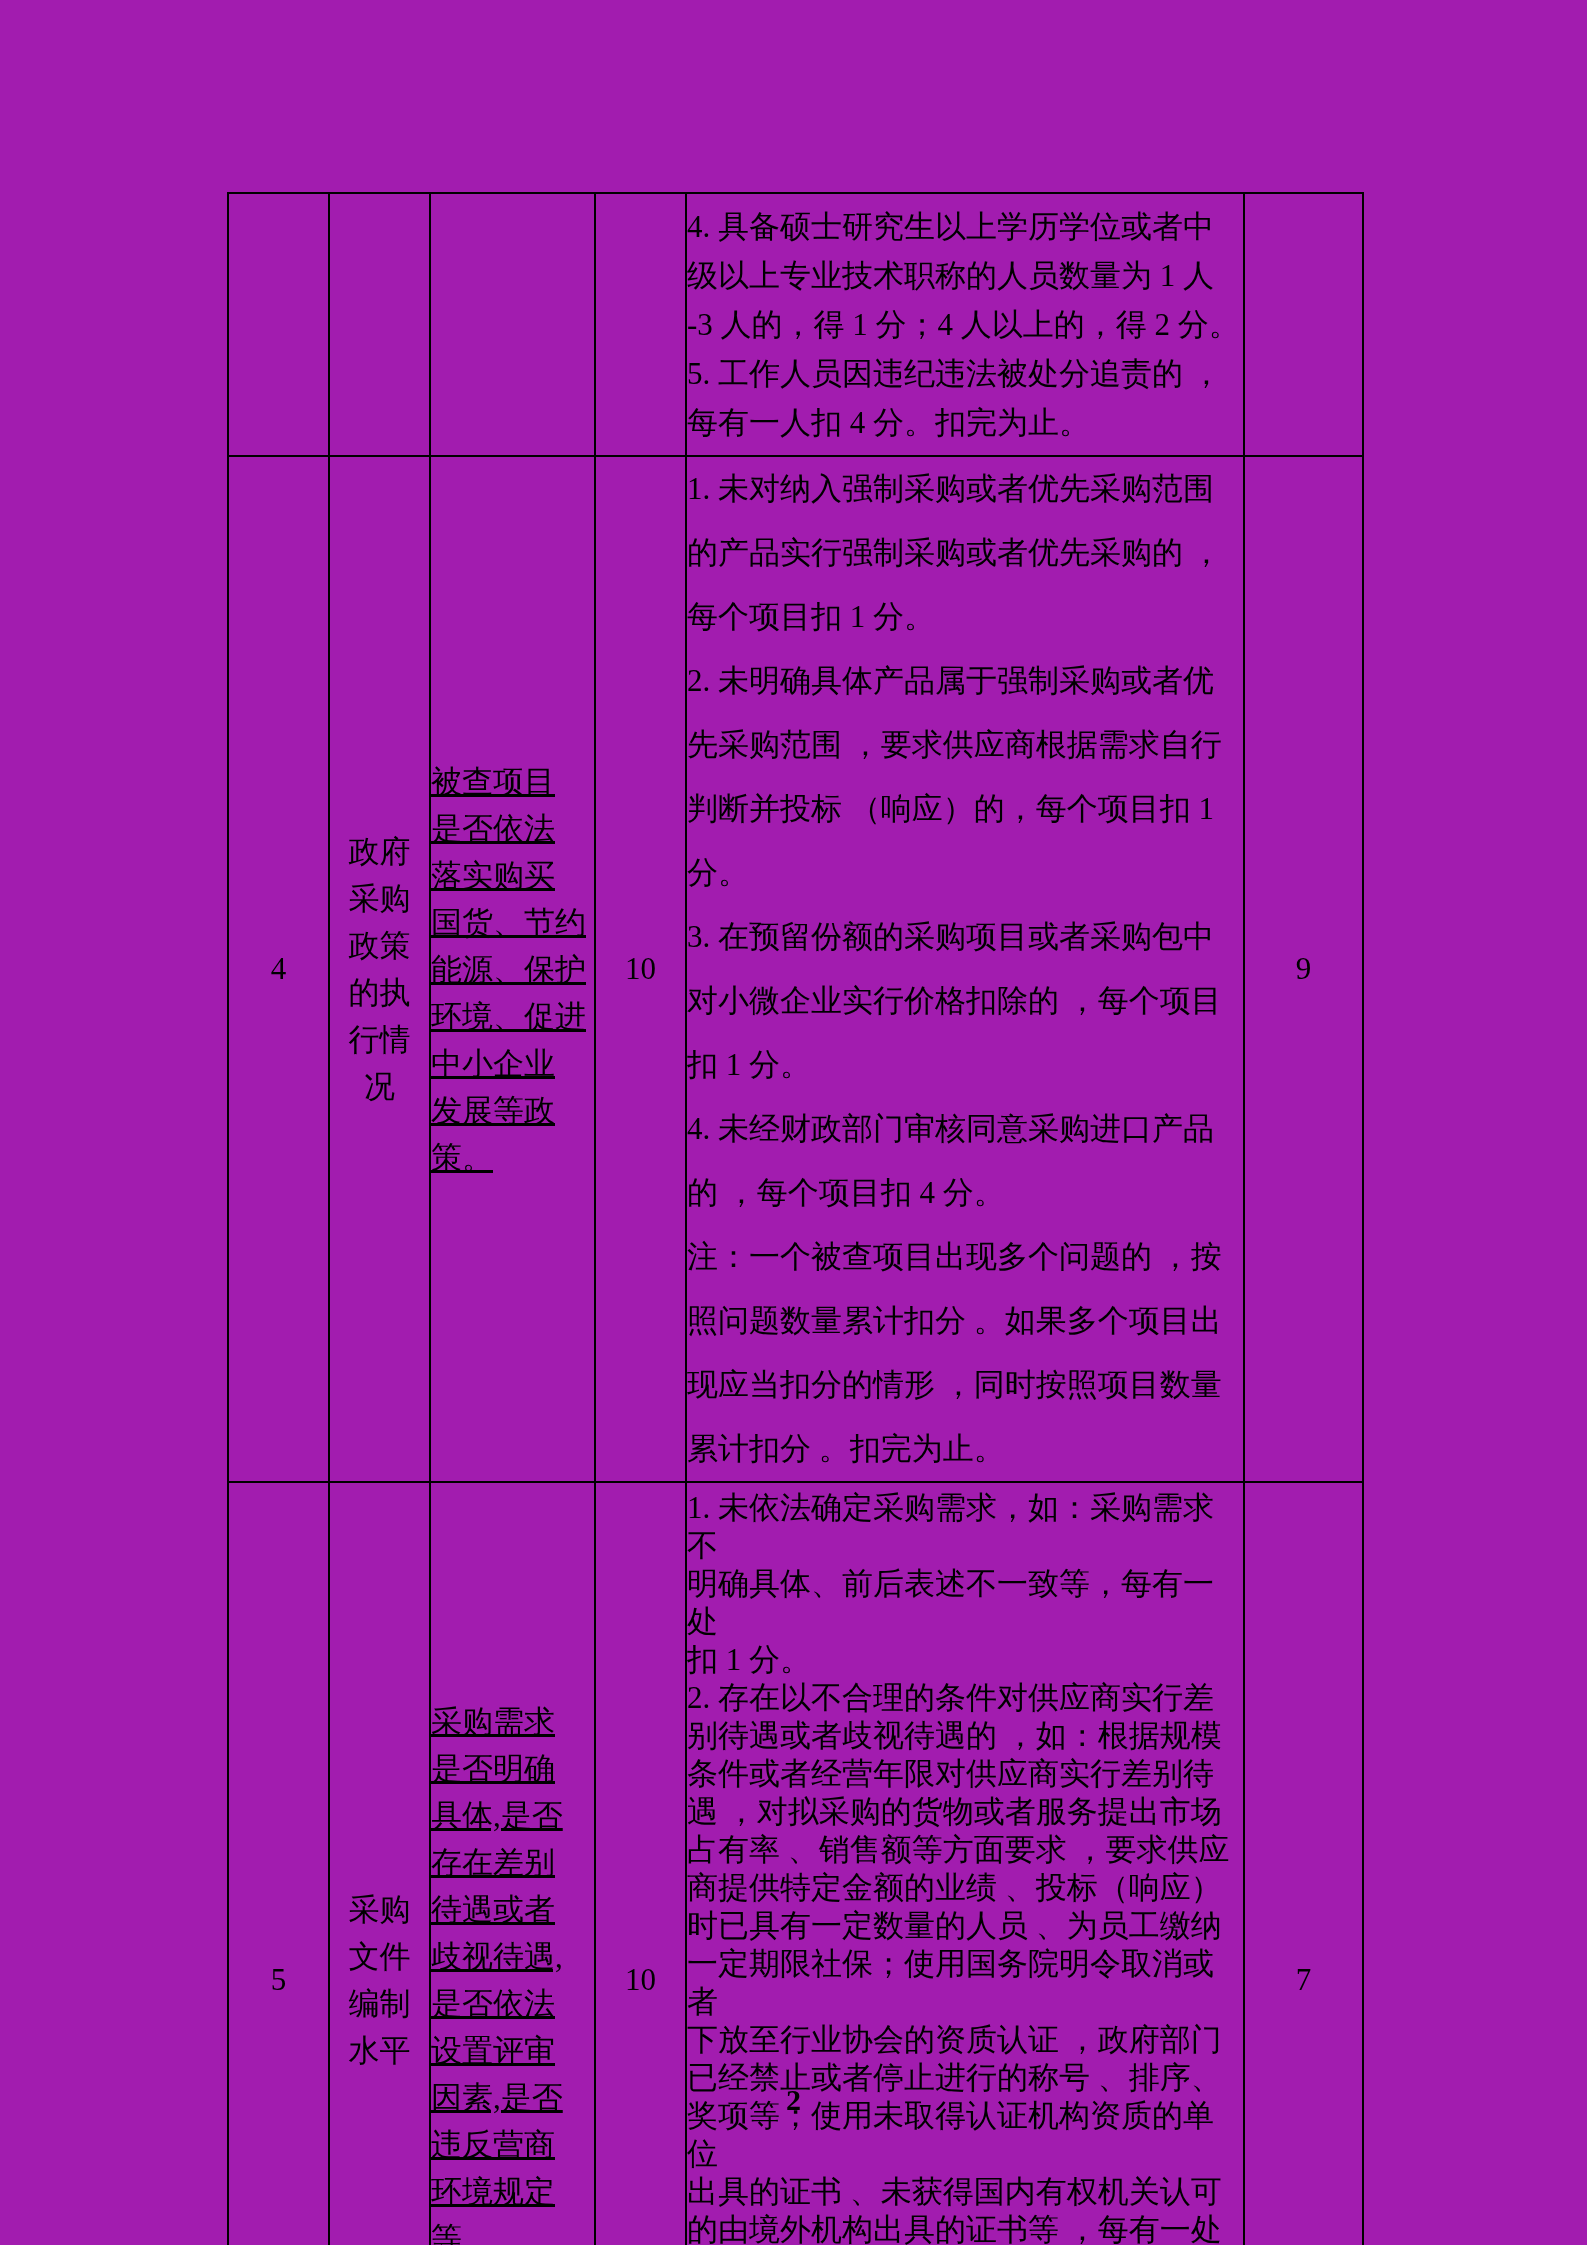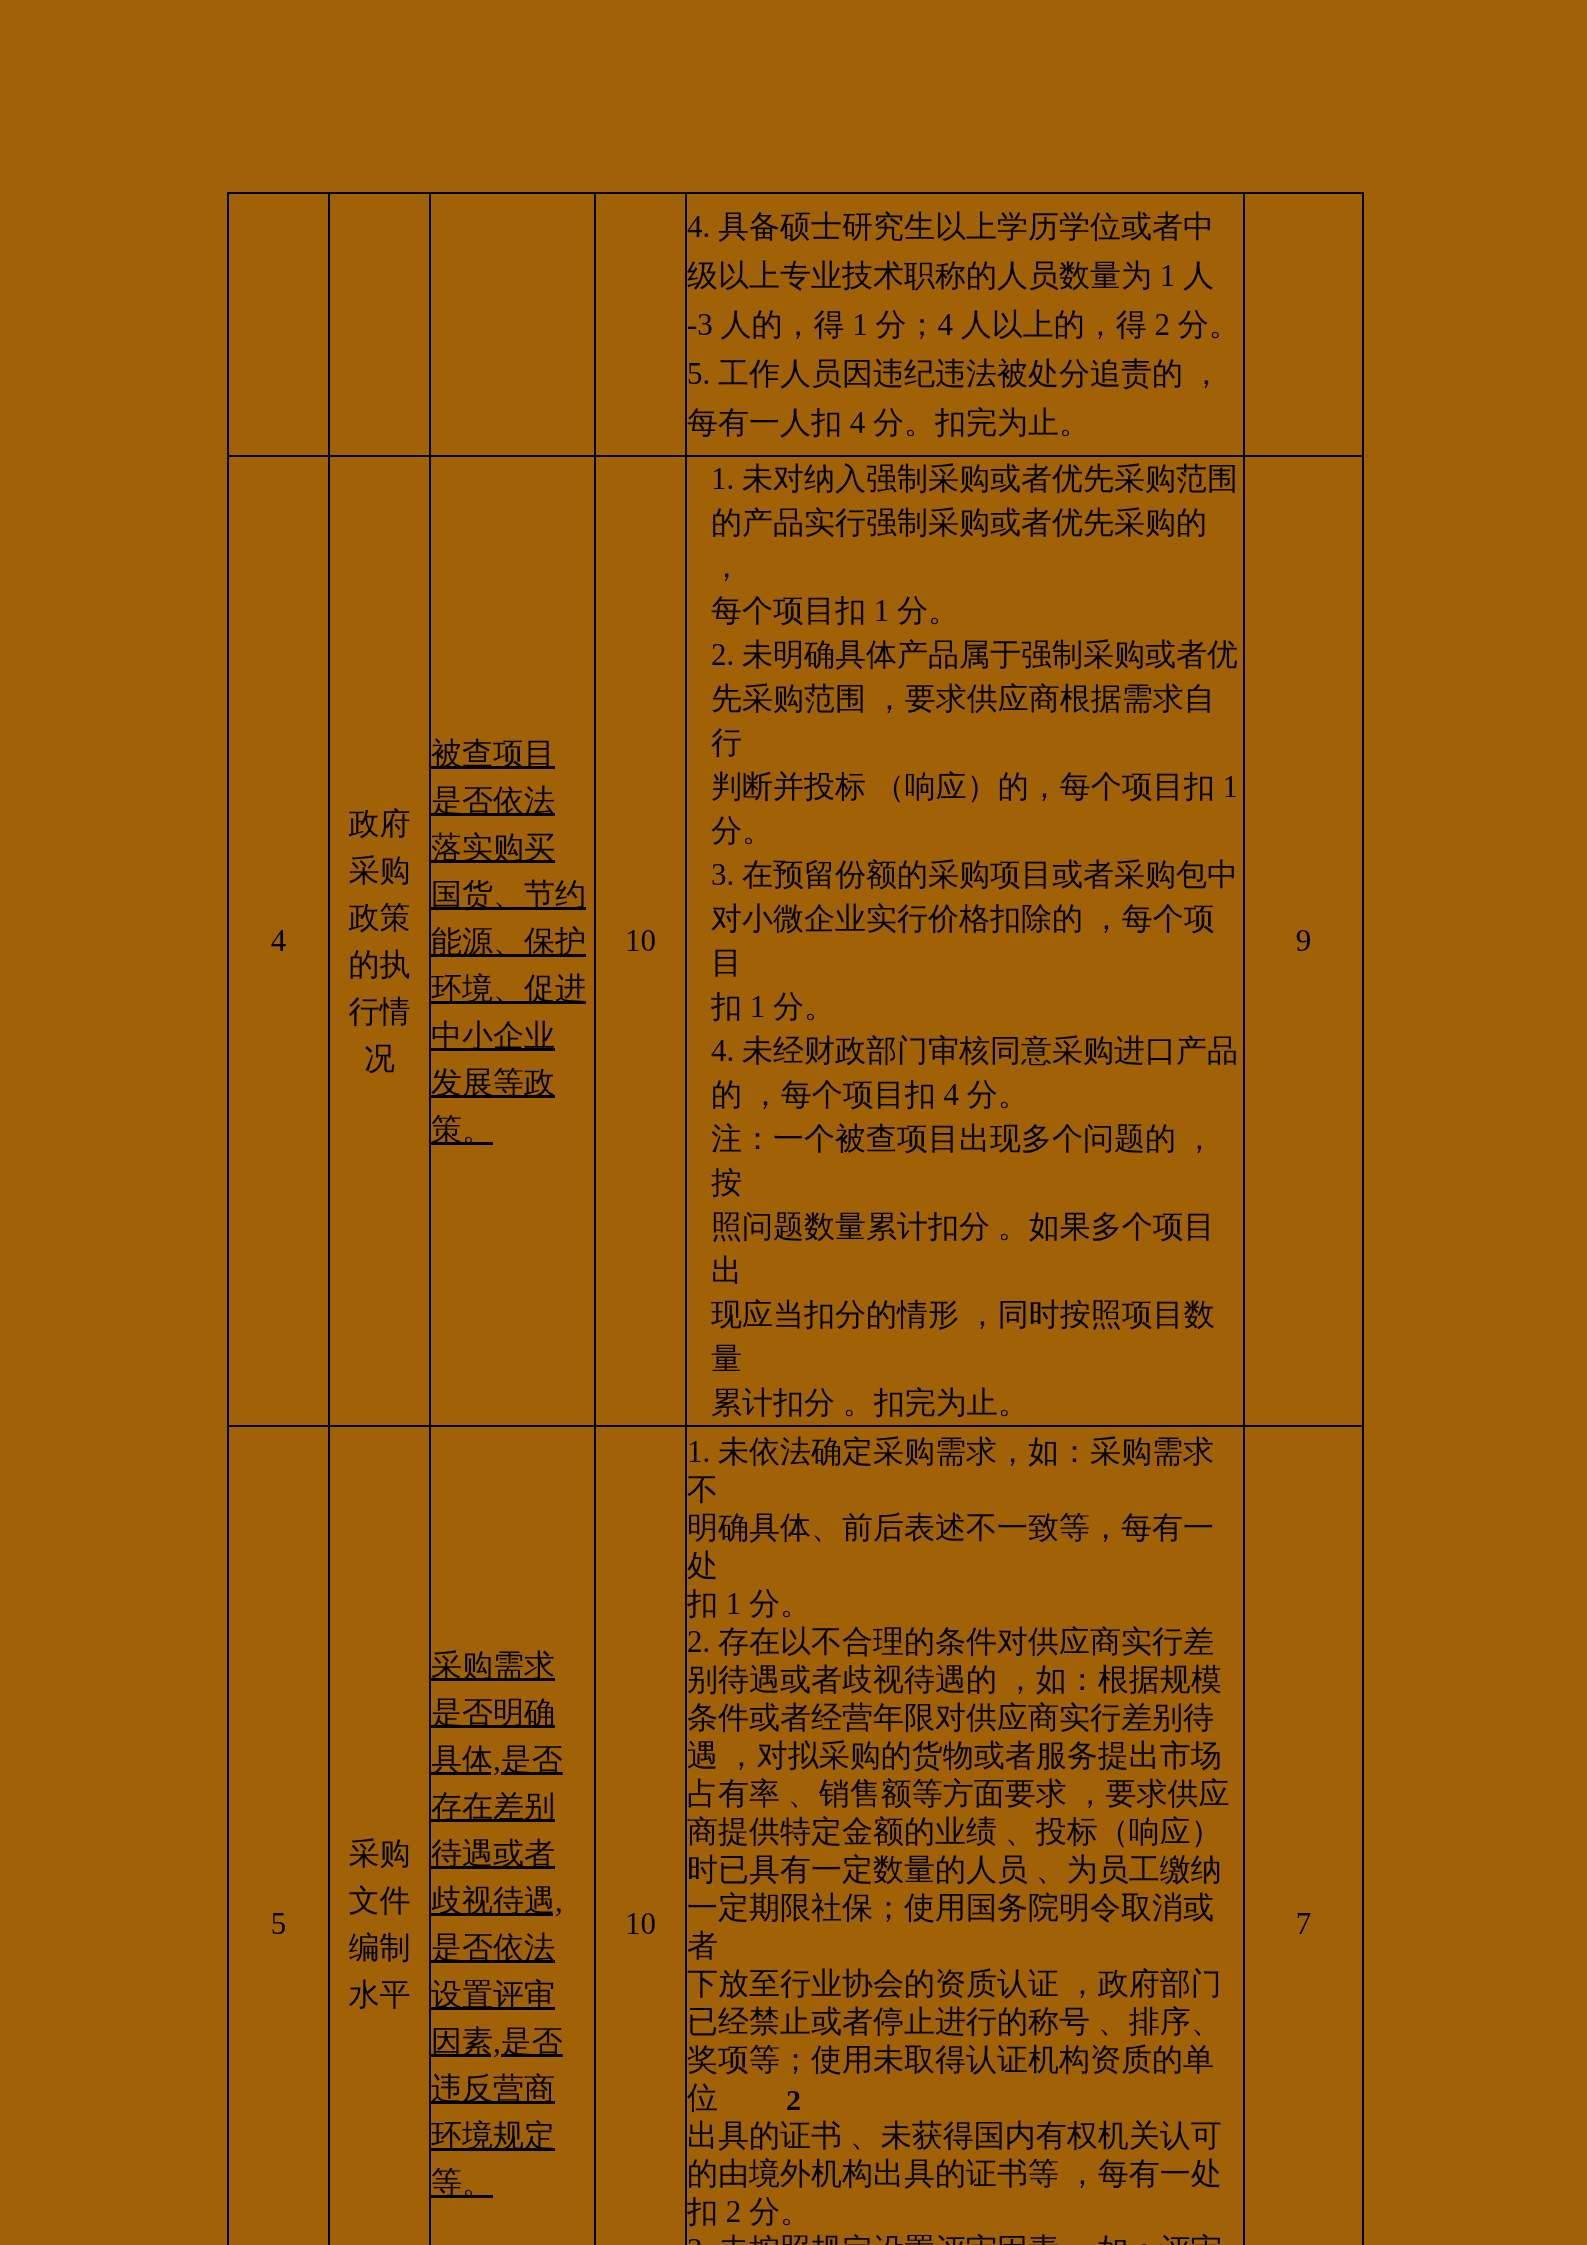--- a/index.html
+++ b/index.html
@@ -4,21 +4,21 @@
 <style>
   html, body {
     margin: 0;
     padding: 0;
     background: #ffffff;
   }
   .page {
     position: relative;
     width: 1587px;
     height: 2245px;
-    background: #a16207;
+    background: #a21caf;
     color: #000000;
     font-family: "Liberation Serif", "DejaVu Serif", serif;
     overflow: hidden;
   }
   table.score-table {
     position: absolute;
     left: 227px;
     top: 192px;
     width: 1135px;
     border-collapse: collapse;
@@ -48,21 +48,21 @@
   td.criteria-cell {
     vertical-align: top;
     text-align: left;
     white-space: pre-line;
     padding: 9px 16px 0 13px;
   }
   tr.row-cont  { height: 263px; }
   tr.row-four  { height: 715px; }
   tr.row-five  { height: 857px; }
   tr.row-cont  td.criteria-cell { line-height: 49px; }
-  tr.row-four  td.criteria-cell { line-height: 44px; padding-left: 24px; }
+  tr.row-four  td.criteria-cell { line-height: 64px; }
   tr.row-five  td.criteria-cell { line-height: 38px; padding-top: 6px; }
   .page-number {
     position: absolute;
     left: 0;
     top: 2083px;
     width: 1587px;
     text-align: center;
     font-size: 30px;
     font-weight: bold;
   }

